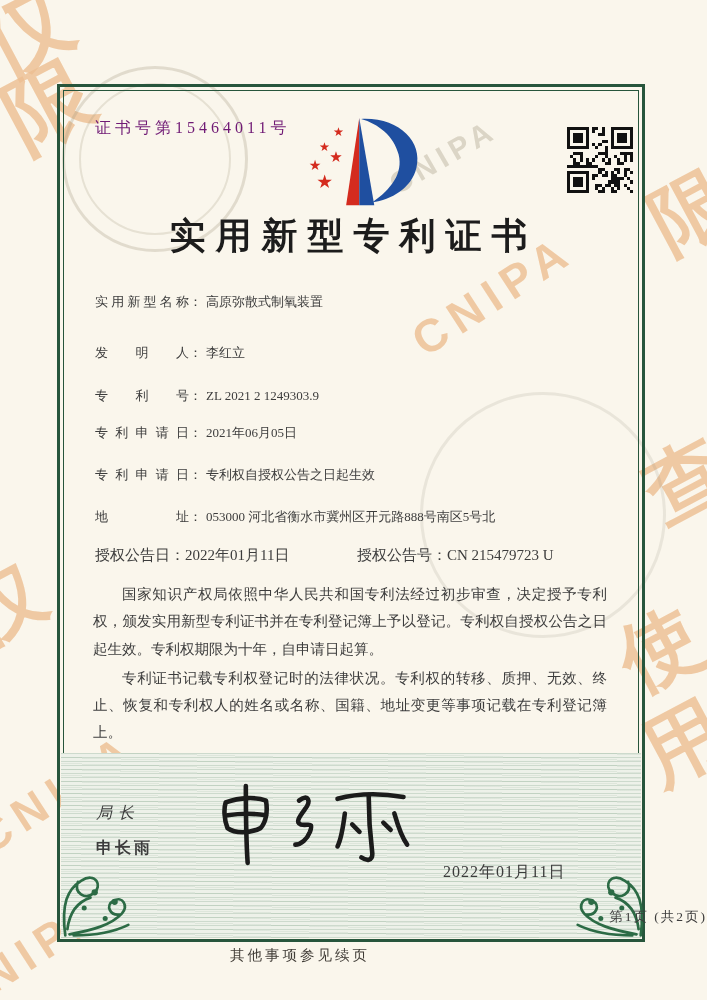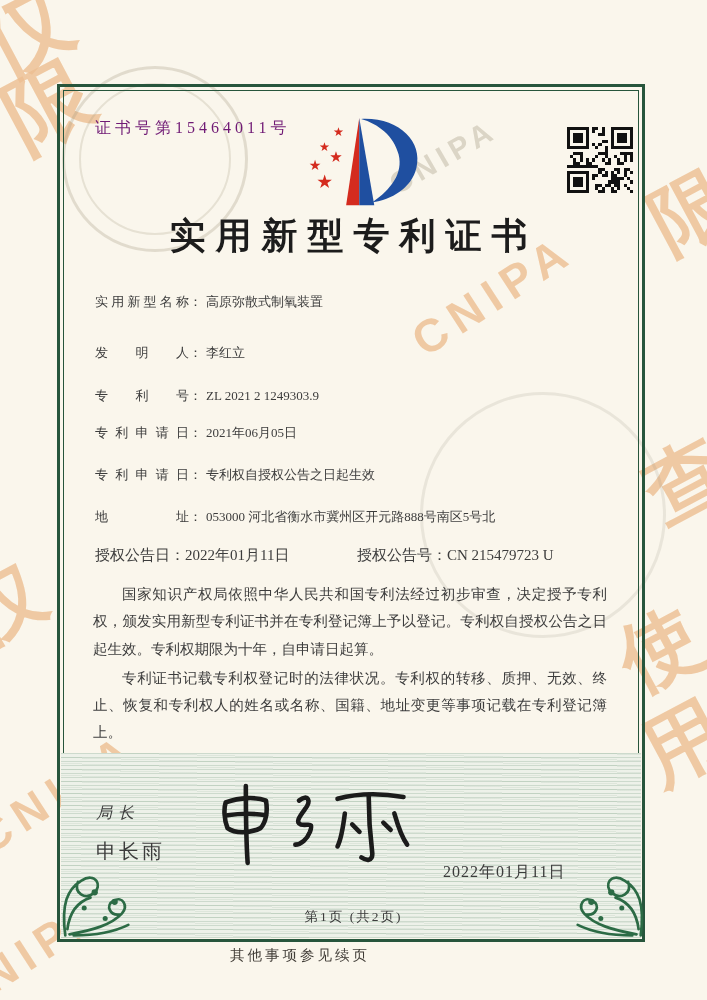--- a/index.html
+++ b/index.html
@@ -53,24 +53,24 @@
   .paras p{margin:0 12px 2px 0; text-indent:2em;}
   
   .band{
     position:absolute; left:61px; top:753px; width:580px; height:185px;
     background-color:#edf1e9;
     background-image:
       repeating-linear-gradient(0deg, rgba(110,150,120,.25) 0 1px, rgba(255,255,255,0) 1px 4px),
       repeating-linear-gradient(1.5deg, rgba(110,150,120,.12) 0 1px, rgba(255,255,255,0) 1px 6px);
   }
   .commissioner-label{position:absolute; left:96px; top:803px; font-size:16px; letter-spacing:6px;font-style:italic;}
-  .commissioner-name{position:absolute; left:96px; top:838px; font-size:20px; letter-spacing:3px;}
+  .commissioner-name{position:absolute; left:96px; top:838px; font-size:16px; letter-spacing:3px;font-weight:bold;}
   .autograph{position:absolute; left:200px; top:778px; width:220px; height:92px;}
   .issue-date{position:absolute; left:443px; top:862px; font-size:16px; letter-spacing:1px;}
-  .pageinfo{position:absolute; left:0; top:908px; width:707px; text-align:center; font-size:13.5px; letter-spacing:2px;}
+  .pageinfo{position:absolute; left:0; top:908px; width:707px; text-align:right; font-size:13.5px; letter-spacing:2px;}
   .footnote{position:absolute; left:0; top:946px; width:600px; text-align:center; font-size:14.5px; letter-spacing:3px; color:#413d37;}
   .orn{position:absolute; width:105px; height:110px;}
   .orn-bl{left:59px; bottom:60px;}
   .orn-br{right:60px; bottom:60px; transform:scaleX(-1);}
 </style>
 </head>
 <body>
 
 <div class="page">
 

